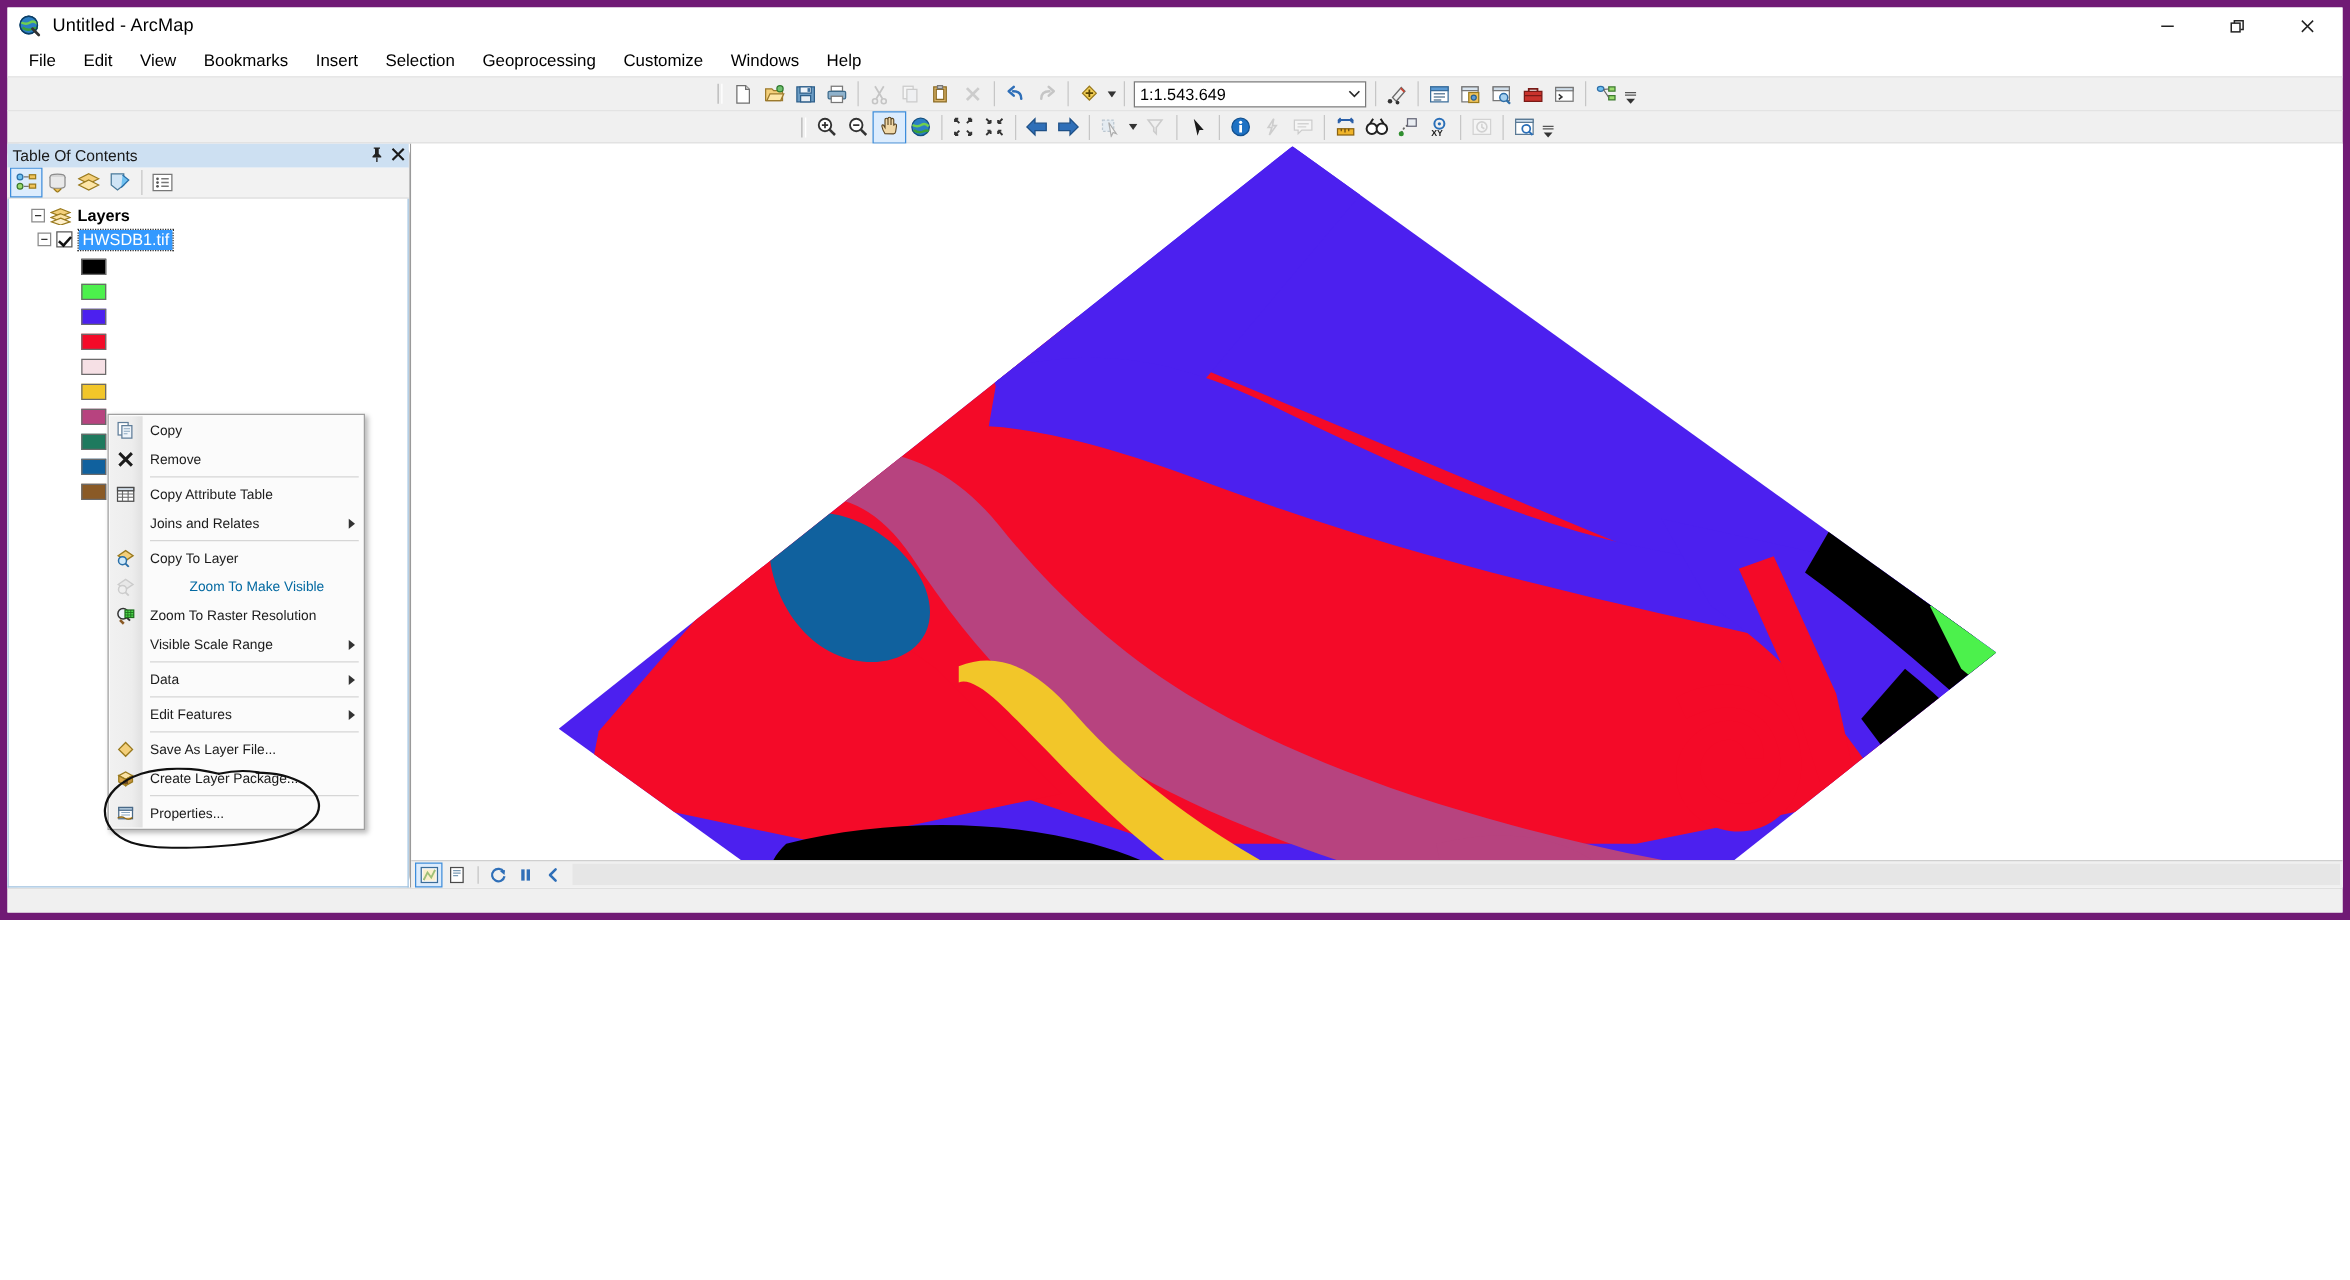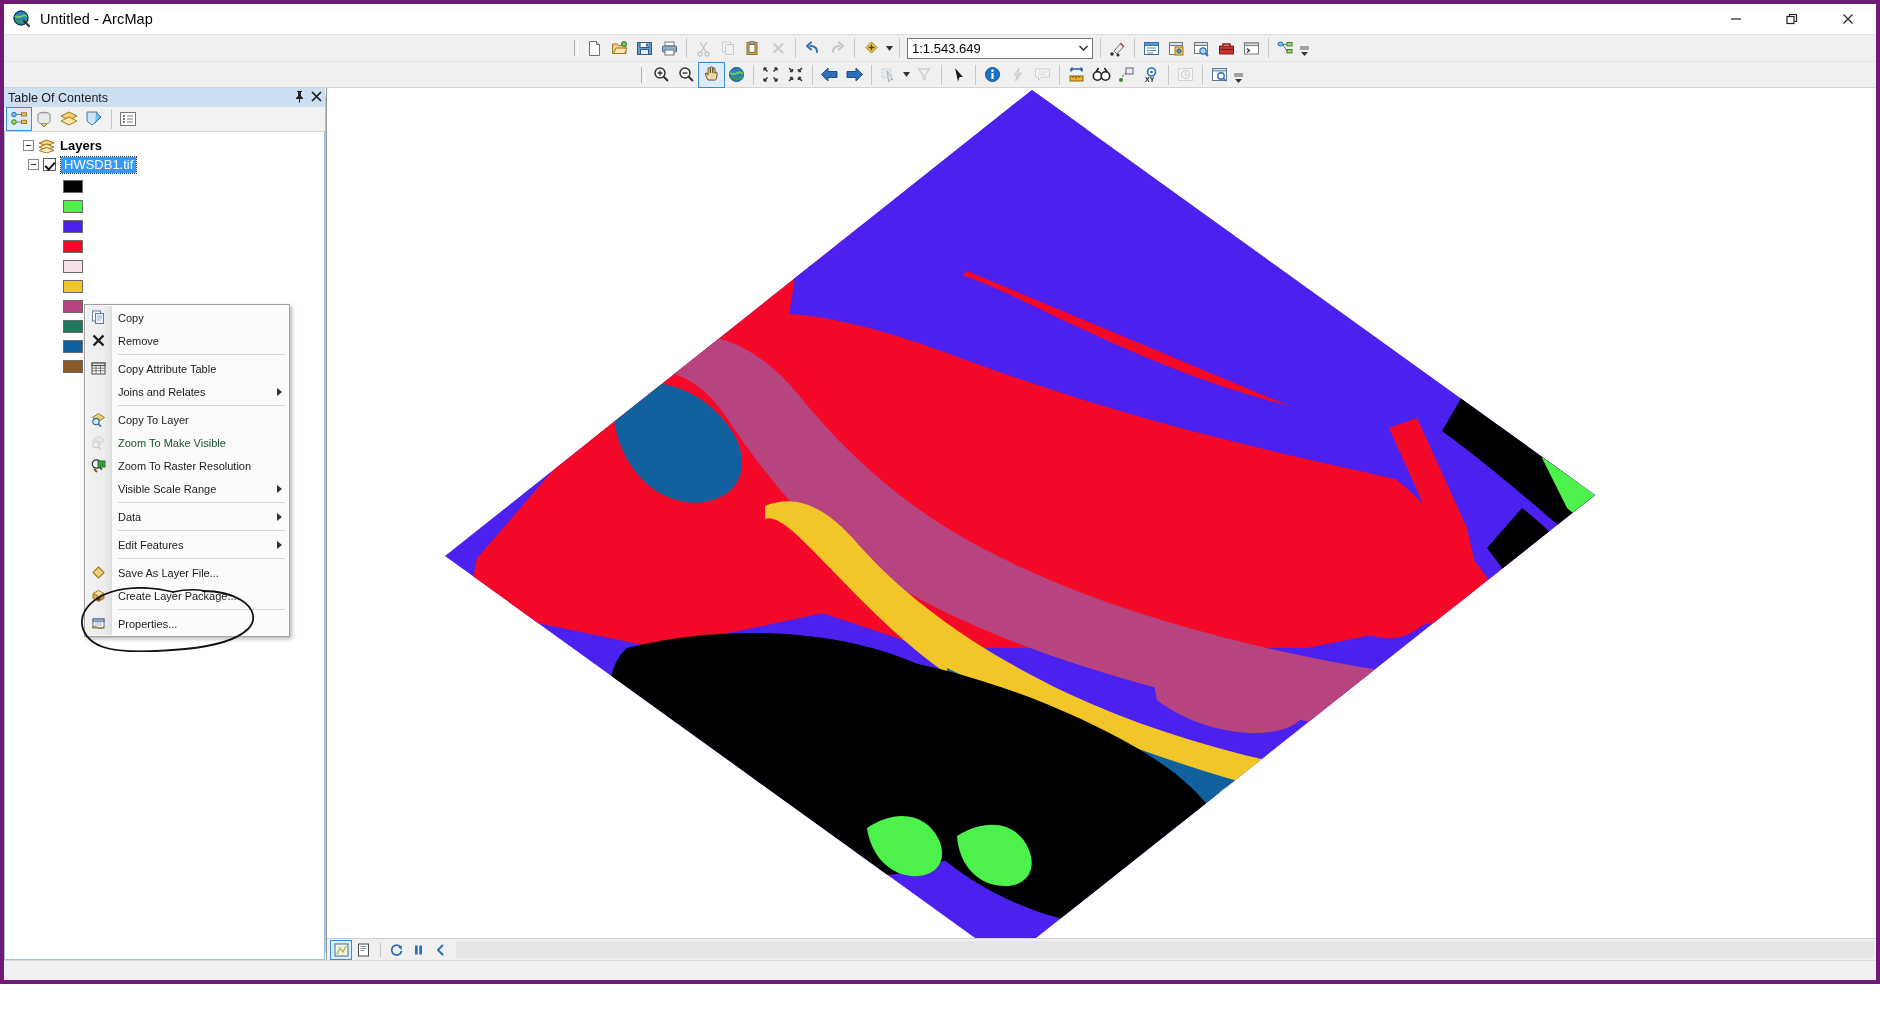--- a/index.html
+++ b/index.html
@@ -8,23 +8,23 @@
     margin: 0; padding: 0;
     width: 1880px; height: 1024px;
     overflow: hidden;
     font-family: "Liberation Sans", sans-serif;
     font-size: 13px;
     background: #ffffff;
     -webkit-font-smoothing: antialiased;
   }
   #app {
     position: relative;
-    width: 1880px; height: 984px;
+    width: 1880px; height: 736px;
     background: #ffffff;
-    border: 4px solid #701a75;
+    border: 6px solid #701a75;
     display: flex;
     flex-direction: column;
   }
 
   
   .titlebar {
     height: 30px;
     background: #ffffff;
     display: flex;
     align-items: center;
@@ -266,21 +266,21 @@
   }
   .ctx-item {
     position: relative;
     height: 23px;
     display: flex; align-items: center;
     padding-left: 33px;
     color: #1a1a1a;
     white-space: nowrap;
     cursor: default;
   }
-  .ctx-item.disabled { color: #14532d; }
+  .ctx-item.disabled { color: #0369a1; justify-content: center; }
   .ctx-icon {
     position: absolute;
     left: 5px; top: 3px;
     width: 17px; height: 17px;
     display:flex;align-items:center;justify-content:center;
   }
   .ctx-arrow {
     position: absolute; right: 7px; top: 8px;
     width: 0;height: 0;
     border-left: 5px solid #333;
@@ -378,20 +378,32 @@
         </svg>
       </div>
       <div class="winbtn close">
         <svg width="12" height="12" viewBox="0 0 12 12">
             <path d="M1.5 1.5 L10.5 10.5 M10.5 1.5 L1.5 10.5" stroke="#222" stroke-width="1.2"></path>
           </svg>
       </div>
     </div>
   </div>
 
+  <div class="menubar">
+    <div class="menu-item">File</div>
+    <div class="menu-item">Edit</div>
+    <div class="menu-item">View</div>
+    <div class="menu-item">Bookmarks</div>
+    <div class="menu-item">Insert</div>
+    <div class="menu-item">Selection</div>
+    <div class="menu-item">Geoprocessing</div>
+    <div class="menu-item">Customize</div>
+    <div class="menu-item">Windows</div>
+    <div class="menu-item">Help</div>
+  </div>
 
   <div class="toolbar tb1">
     <div class="gripper"></div>
 
     <div class="tbtn">
       <svg width="17" height="17" viewBox="0 0 17 17">
           <path d="M3.5 1.5 h7 l3 3 v11 h-10 z" fill="#fff" stroke="#6f6f6f"></path>
           <path d="M10.5 1.5 v3 h3" fill="#e3e3e3" stroke="#6f6f6f"></path>
         </svg>
     </div>

